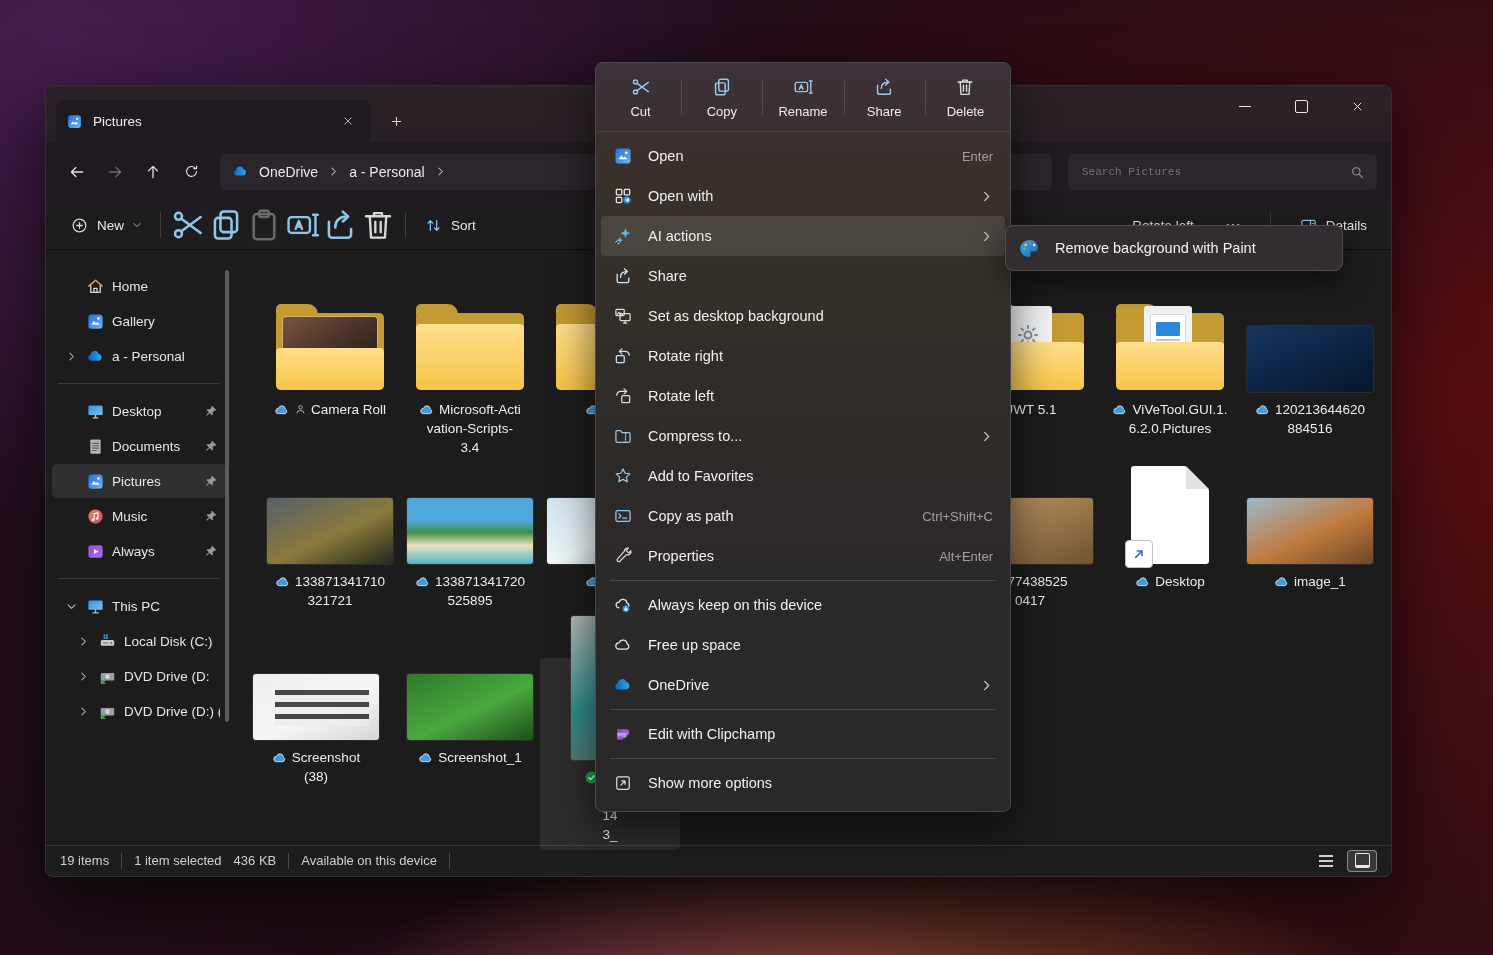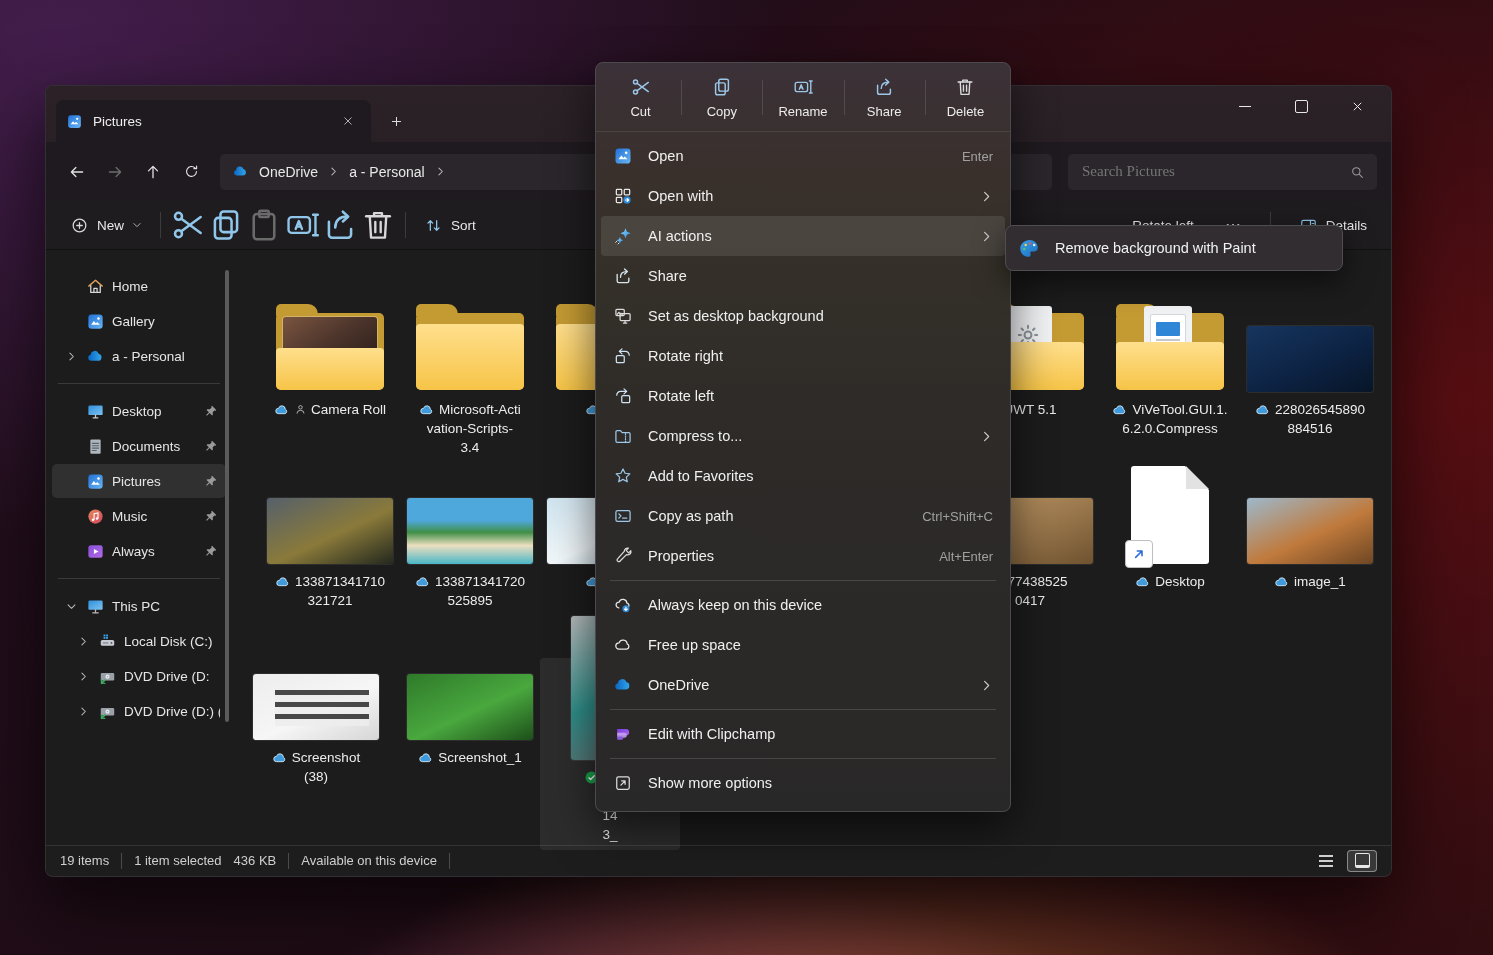--- a/index.html
+++ b/index.html
@@ -27,22 +27,22 @@
   .wcb .mn{width:12px;height:0;border-top:1.3px solid #e8e8e8;}
   .navbar{height:59px;background:#1f1a1f;display:flex;align-items:center;padding:0 14px;gap:4px;}
   .navbtn{width:34px;height:34px;display:flex;align-items:center;justify-content:center;color:#e3e3e3;border-radius:5px;}
   .navbtn.dis{color:#6d6d6d;}
   .addressbar{flex:1;height:36px;margin-left:8px;background:#2a262b;border-radius:5px;
     display:flex;align-items:center;gap:6px;padding:0 12px;color:#e8e8e8;font-size:14px;}
   .crumb{padding:2px 4px;white-space:nowrap;}
   .crumbsep{color:#bdbdbd;display:flex;}
   .searchbox{width:285px;height:36px;margin-left:12px;background:#2a262b;border-radius:5px;
     display:flex;align-items:center;padding:0 12px;}
-  .searchbox input{flex:1;background:transparent;border:0;outline:0;color:#c4b5fd;font-size:15px;
-    font-family:Liberation Serif, serif;}
+  .searchbox input{flex:1;background:transparent;border:0;outline:0;color:#c4b5fd;font-size:11px;
+    font-family:Liberation Mono, monospace;}
   .cmdbar{height:48px;background:#1f1c1f;border-bottom:1px solid #111;display:flex;align-items:center;padding:0 14px;color:#e8e8e8;font-size:13.5px;}
   .cmdbtn{display:flex;align-items:center;gap:8px;padding:6px 10px;border-radius:5px;white-space:nowrap;}
   .cmdico{width:38px;height:34px;display:flex;align-items:center;justify-content:center;border-radius:5px;}
   .cdiv{width:1px;height:26px;background:#3c3c3c;margin:0 8px;}
   .cmd-right{margin-left:auto;display:flex;align-items:center;gap:10px;}
   .blue{color:#8fc6ea;} .dim{color:#6a6a6a;} .lite{color:#d8d8d8;}
   .content{position:relative;height:595px;background:#1c1c1c;display:flex;gap:13px;}
   
   .sidebar{width:186px;padding-top:18px;position:relative;flex:none;}
   .srow{height:34px;display:flex;align-items:center;gap:6px;padding:0 6px 0 10px;margin:1px 6px;border-radius:5px;color:#e6e6e6;font-size:13.5px;}
@@ -842,36 +842,36 @@
             <div class="labels">
               <div class="lline">
                 <span>
                   <svg class="ic" style="width:16px;height:16px;">
                     <use href="#i-cloudblue"></use>
                   </svg>
                 </span>
                 <span>ViVeTool.GUI.1.</span>
               </div>
               <div class="lline">
-                <span>6.2.0.Compress</span>
+                <span>6.2.0.Pictures</span>
               </div>
             </div>
           </div>
           <div class="tile r0  " style="left:995px;top:24px">
        <div class="thumbwrap">
               <div class="imgthumb " style="background:linear-gradient(155deg, #16355e, #0d2344 55%, #071527)"></div>
             </div>
             <div class="labels">
               <div class="lline">
                 <span>
                   <svg class="ic" style="width:16px;height:16px;">
                     <use href="#i-cloudblue"></use>
                   </svg>
                 </span>
-                <span>228026545890</span>
+                <span>120213644620</span>
               </div>
               <div class="lline">
                 <span>884516</span>
               </div>
             </div>
           </div>
           <div class="tile r1  " style="left:15px;top:242px">
        <div class="thumbwrap">
               <div class="imgthumb " style="background:linear-gradient(155deg, #55606a, #8a7a3a 55%, #23281e)"></div>
             </div>

